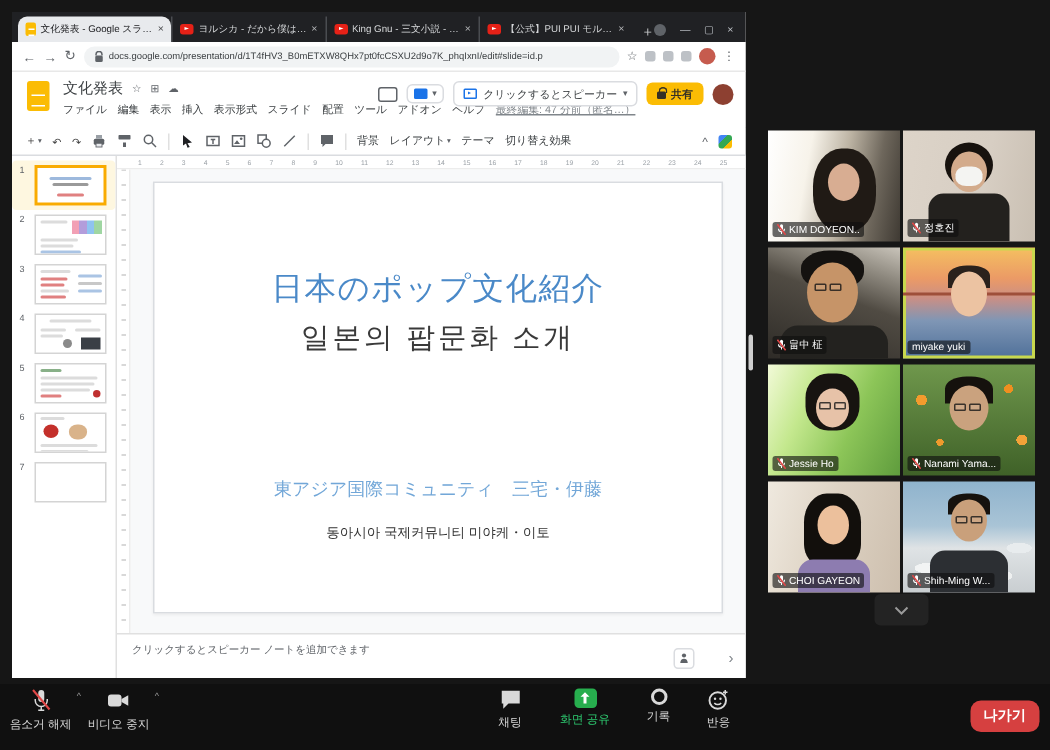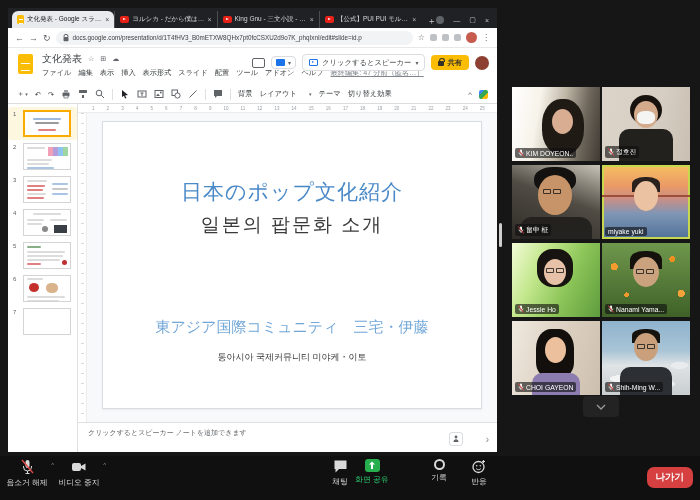--- a/index.html
+++ b/index.html
@@ -86,21 +86,21 @@
   .canvas { flex:1; position:relative; background:#f8f9fa; }
   .vruler { position:absolute; left:0; top:0; bottom:0; width:9px; background:#fff; border-right:1px solid #ececec;
       background-image:repeating-linear-gradient(180deg,#d8d8d8 0 1px,transparent 1px 10px);
       background-size:3px 100%; background-repeat:no-repeat; background-position:3px 0; }
   .slide { position:absolute; left:24px; top:8px; width:380px; height:288px; background:#fff;
       border:1px solid #d9dce0; box-shadow:0 1px 2px rgba(0,0,0,.06); text-align:center; }
   .slide-title { margin-top:56px; }
   .slide-title .jp { font-size:21px; color:#4a89c8; letter-spacing:1px; }
   .slide-title .kr { font-size:19px; color:#3a3a3a; margin-top:6px; letter-spacing:2px; }
   .slide-sub { position:absolute; top:196px; left:0; right:0; }
-  .slide-sub .jp { font-size:15px; color:#72a7d8; }
+  .slide-sub .jp { font-size:12px; color:#72a7d8; }
   .slide-sub .kr { font-size:9px; color:#333; margin-top:14px; }
   .notes { height:30px; border-top:1px solid #e0e0e0; background:#fff; position:relative;
       font-size:7px; color:#606469; padding:5px 10px; }
   .notes-btn { position:absolute; right:34px; bottom:6px; width:14px; height:14px; border:1px solid #dadce0;
       border-radius:3px; display:flex; align-items:center; justify-content:center; }
   .notes-expand { position:absolute; right:8px; bottom:7px; color:#80868b; font-size:10px; }
 
   
   .divider-handle { position:absolute; left:499px; top:223px; width:3px; height:24px; background:#cfcfcf; border-radius:2px; }
   .tile { position:absolute; width:88px; height:74px; background:#3c3c3c; overflow:hidden; }
@@ -305,21 +305,21 @@
         </svg>
       <svg width="10" height="10" viewBox="0 0 10 10">
           <line x1="1.5" y1="8.5" x2="8.5" y2="1.5" stroke="#5f6368"></line>
         </svg>
       <span class="tb-sep"></span>
       <svg width="10" height="10" viewBox="0 0 10 10">
           <path d="M1 1h8v6H4L2 9V7H1z" fill="#5f6368"></path>
         </svg>
       <span class="tb-sep"></span>
       <span class="tb-txt">背景</span>
-      <span class="tb-txt" style="display:flex;align-items:center;gap:12px">
+      <span class="tb-txt" style="display:flex;align-items:center;gap:1px">
         <span>レイアウト</span>
         <span style="font-size:5px;color:#5f6368">▾</span>
       </span>
       <span class="tb-txt">テーマ</span>
       <span class="tb-txt">切り替え効果</span>
       <span class="tb-collapse">^</span>
       <span class="explore-ic"></span>
     </div>
 
     <div class="s-body">
@@ -592,21 +592,21 @@
     </div>
 
 
     <div class="zbtn" style="left:322px;width:36px">
       <svg width="15" height="15" viewBox="0 0 15 15">
           <path d="M1.5 1.5h12v8.5H6l-3.5 3.5V10h-1z" fill="#d9d9d9"></path>
         </svg>
       <span class="zl">채팅</span>
     </div>
 
-    <div class="zbtn" style="left:348px;width:48px">
+    <div class="zbtn" style="left:366px;width:48px">
       <span class="share-ic">
         <svg width="8" height="9" viewBox="0 0 8 9">
             <path d="M4 0.5l3 3H5V8H3V3.5H1z" fill="#fff"></path>
           </svg>
       </span>
       <span class="zl" style="color:#2ecc71">화면 공유</span>
     </div>
 
     <div class="zbtn" style="left:424px;width:30px">
       <span class="record-ic"></span>

